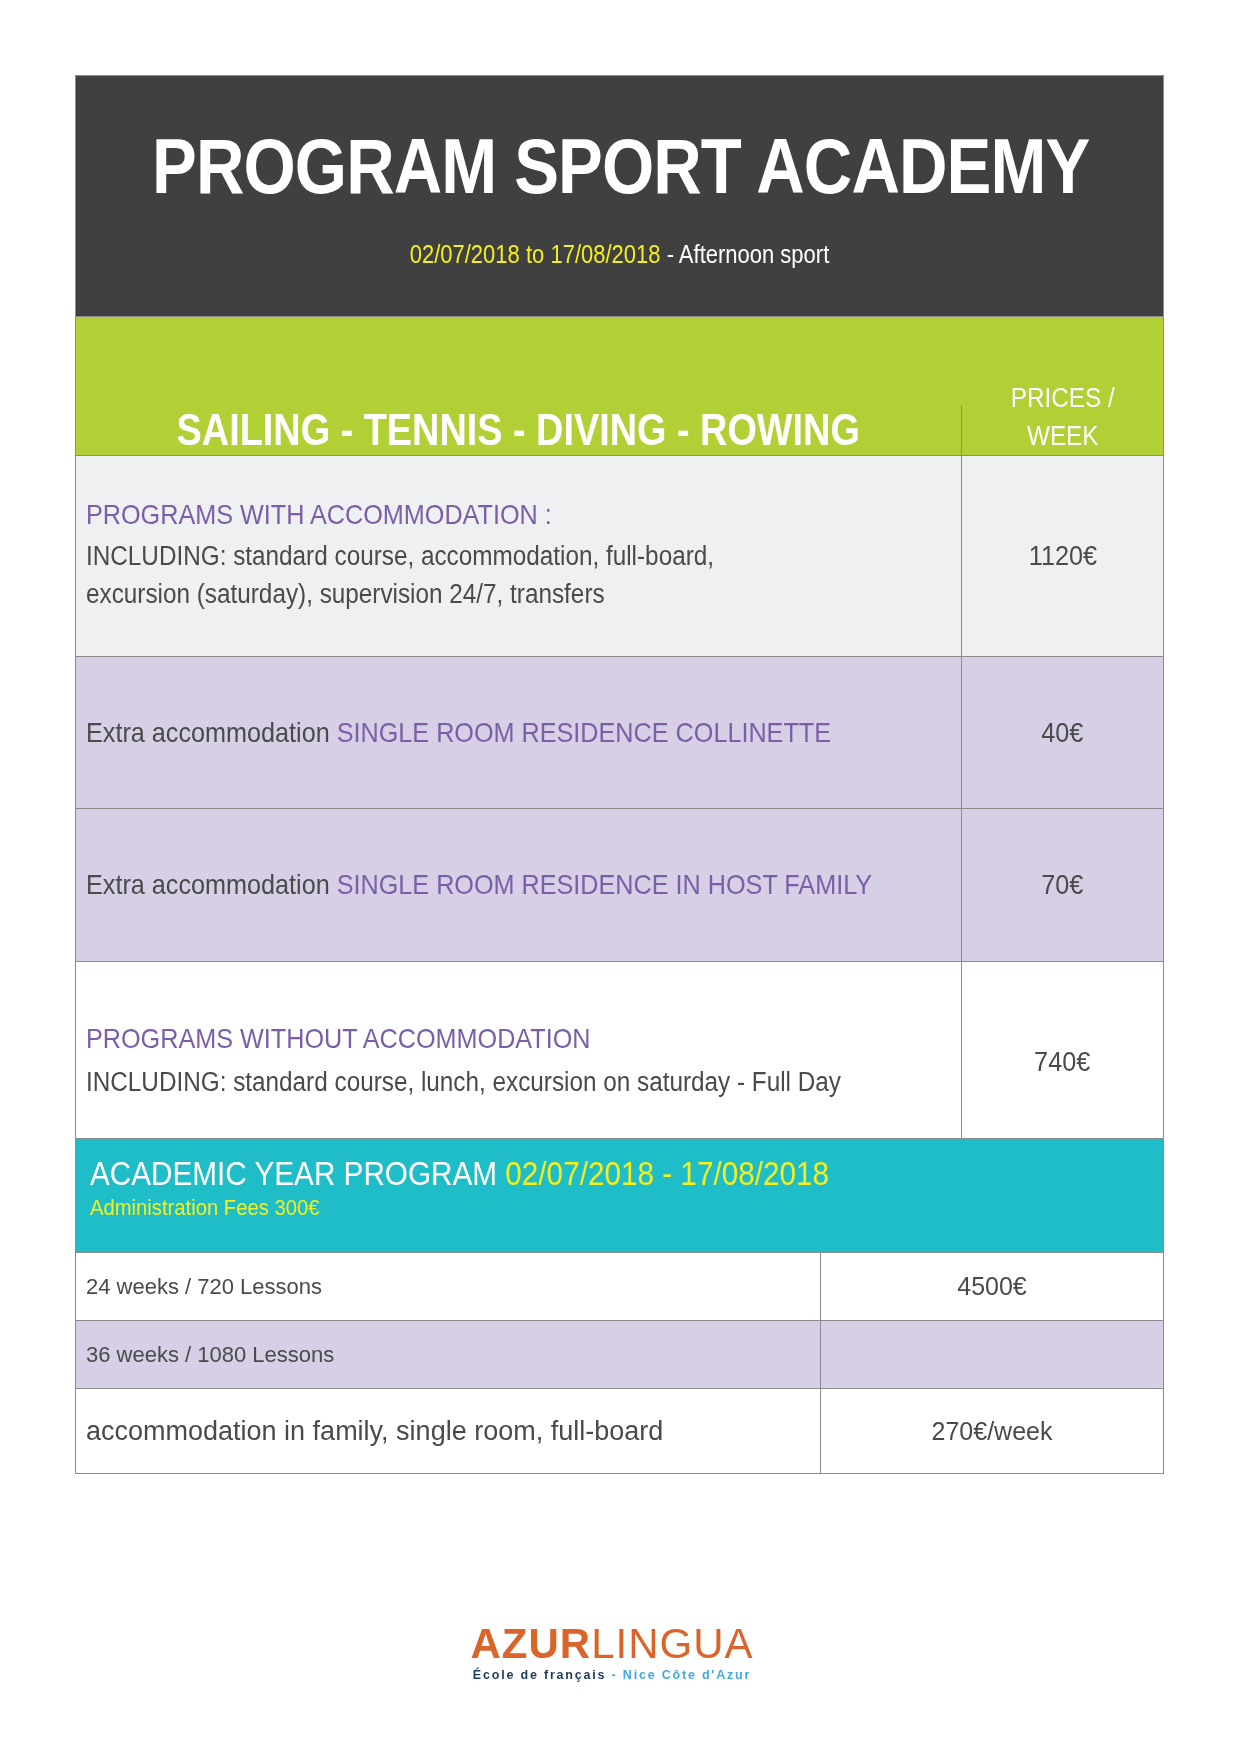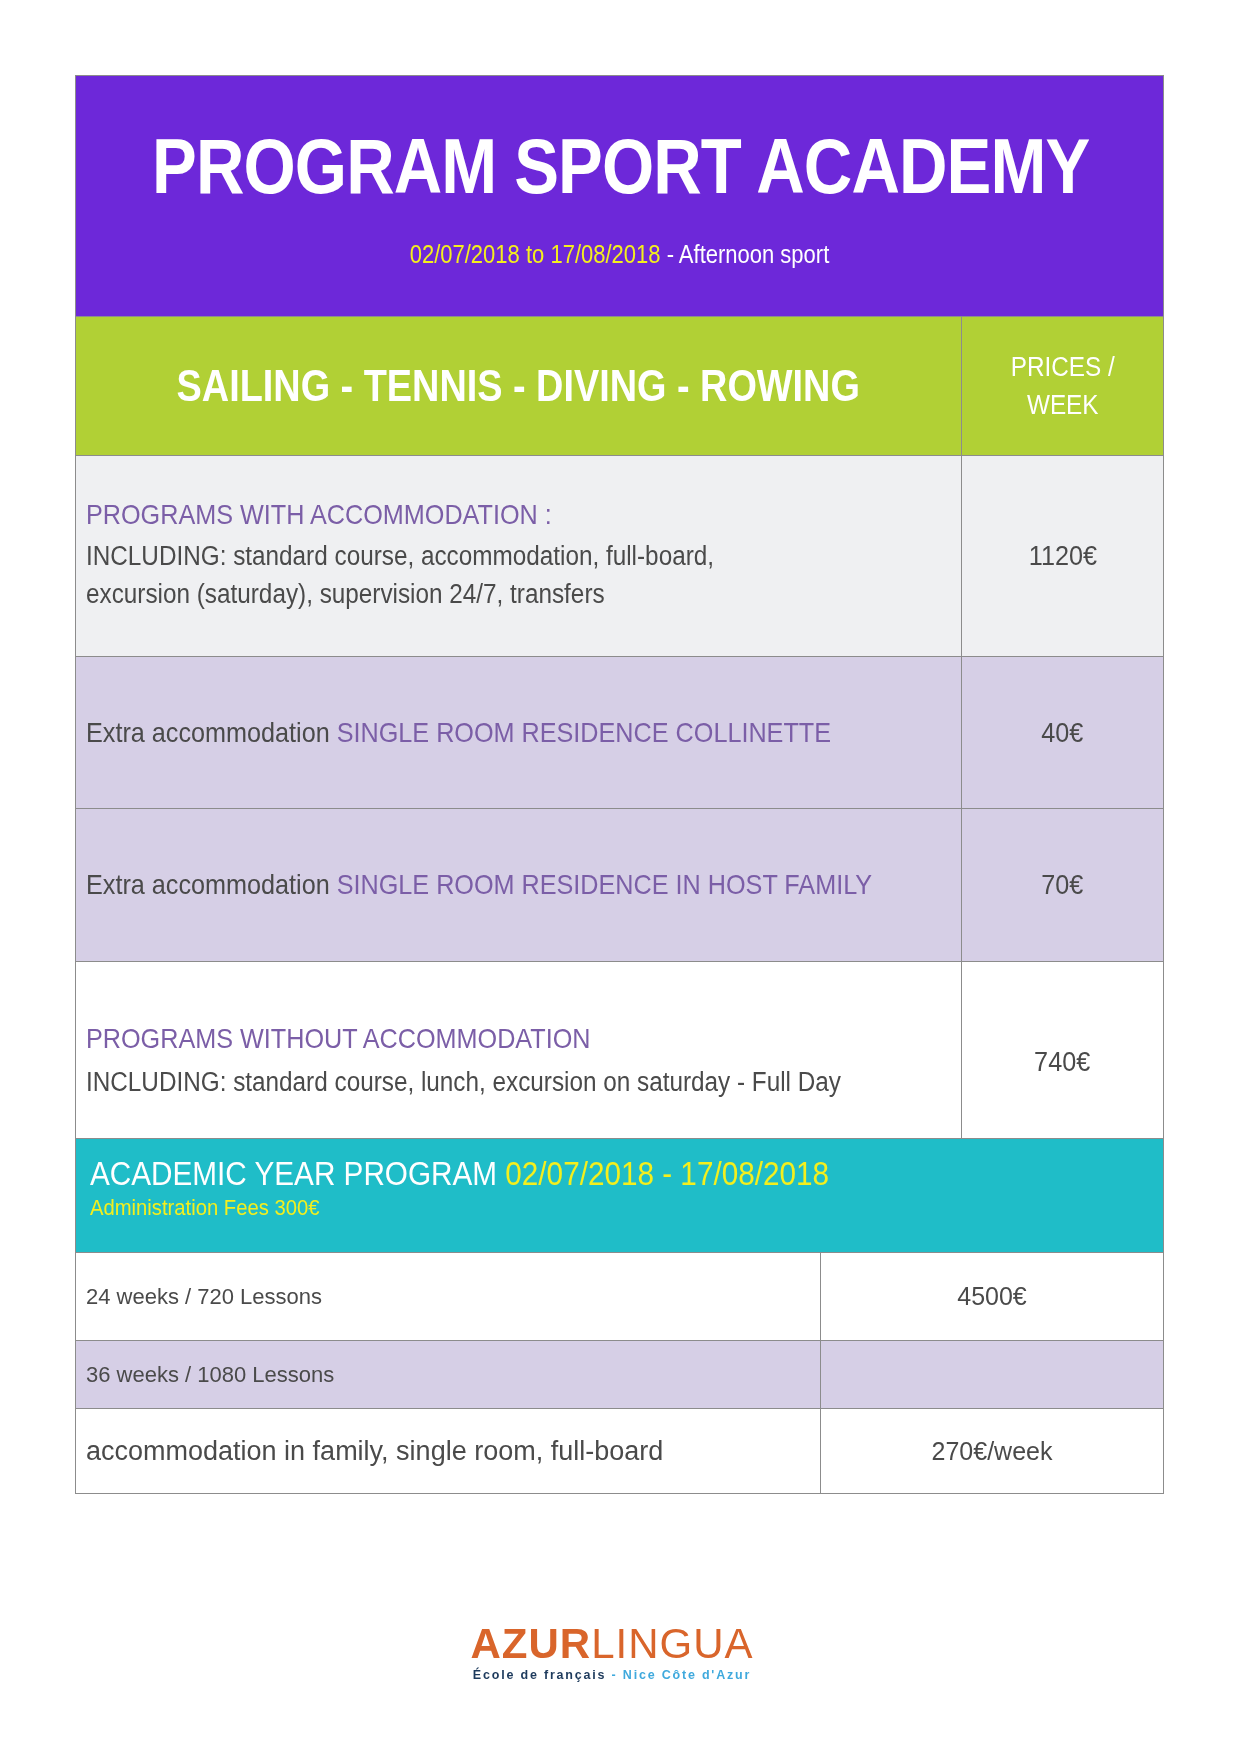--- a/index.html
+++ b/index.html
@@ -3,31 +3,31 @@
 <meta charset="utf-8">
 <style>
   * { box-sizing: border-box; margin: 0; padding: 0; }
   html, body { width: 1240px; height: 1754px; background: #ffffff; overflow: hidden; }
   body { position: relative; font-family: "Liberation Sans", sans-serif; color: #4a4a4a; }
 
   .tbl { position: absolute; left: 75px; width: 1089px; border: 1.5px solid #8c8c8c; }
 
   
   #main-table { top: 75px; }
-  .hero { height: 241px; background: #6d28d9; text-align: center; color: #ffffff; border-bottom: 1.5px solid #8c8c8c; position: relative; }
+  .hero { height: 241px; background: #404040; text-align: center; color: #ffffff; border-bottom: 1.5px solid #8c8c8c; position: relative; }
   .hero-title { position: absolute; left: 0; right: 0; top: 45px; font-size: 78px; font-weight: bold; letter-spacing: -1px; transform: scaleX(0.86); transform-origin: center; white-space: nowrap; }
   .hero-sub { position: absolute; left: 0; right: 0; top: 164px; font-size: 25px; white-space: nowrap; transform: scaleX(0.88); }
   .yellow { color: #f4ef1d; }
 
   .row { display: flex; border-bottom: 1.5px solid #8c8c8c; }
   .row:last-child { border-bottom: none; }
   .cell-l { flex: 0 0 886px; border-right: 1.5px solid #8c8c8c; display: flex; flex-direction: column; justify-content: center; padding-left: 10px; }
   .cell-r { flex: 1; display: flex; align-items: center; justify-content: center; text-align: center; }
 
-  .sports-row { height: 139px; background: #b1d035; color: #ffffff; }
+  .sports-row { height: 139px; background: #b1d035; color: #ffffff; align-items: flex-end; }
   .sports-row .cell-l { align-items: center; padding-left: 0; }
   .sports-title { font-size: 44px; font-weight: bold; white-space: nowrap; transform: scaleX(0.86); display: inline-block; }
   .prices-head { font-size: 27px; line-height: 38px; color: #ffffff; transform: scaleX(0.9); }
 
   .r-light { background: #eff0f2; }
   .r-lav { background: #d6cfe6; }
   .r-white { background: #ffffff; }
 
   .purple { color: #7b5ea7; }
   .big-line { font-size: 28px; white-space: nowrap; transform: scaleX(0.9); transform-origin: left; display: inline-block; }
@@ -119,21 +119,21 @@
     </div>
   </div>
 </div>
 
 <div class="tbl" id="academic-table">
   <div class="acad-head">
     <span class="acad-title"><span>ACADEMIC YEAR PROGRAM </span><span class="yellow">02/07/2018 - 17/08/2018</span></span><br>
     <span class="acad-fees">Administration Fees 300€</span>
   </div>
 
-  <div class="acad-row r-white" style="height:88px">
+  <div class="acad-row r-white" style="height:68px">
     <div class="cell-l">
       <span class="a-text">24 weeks / 720  Lessons</span>
     </div>
     <div class="cell-r">
       <span class="a-price">4500€</span>
     </div>
   </div>
 
   <div class="acad-row r-lav" style="height:68px">
     <div class="cell-l">

